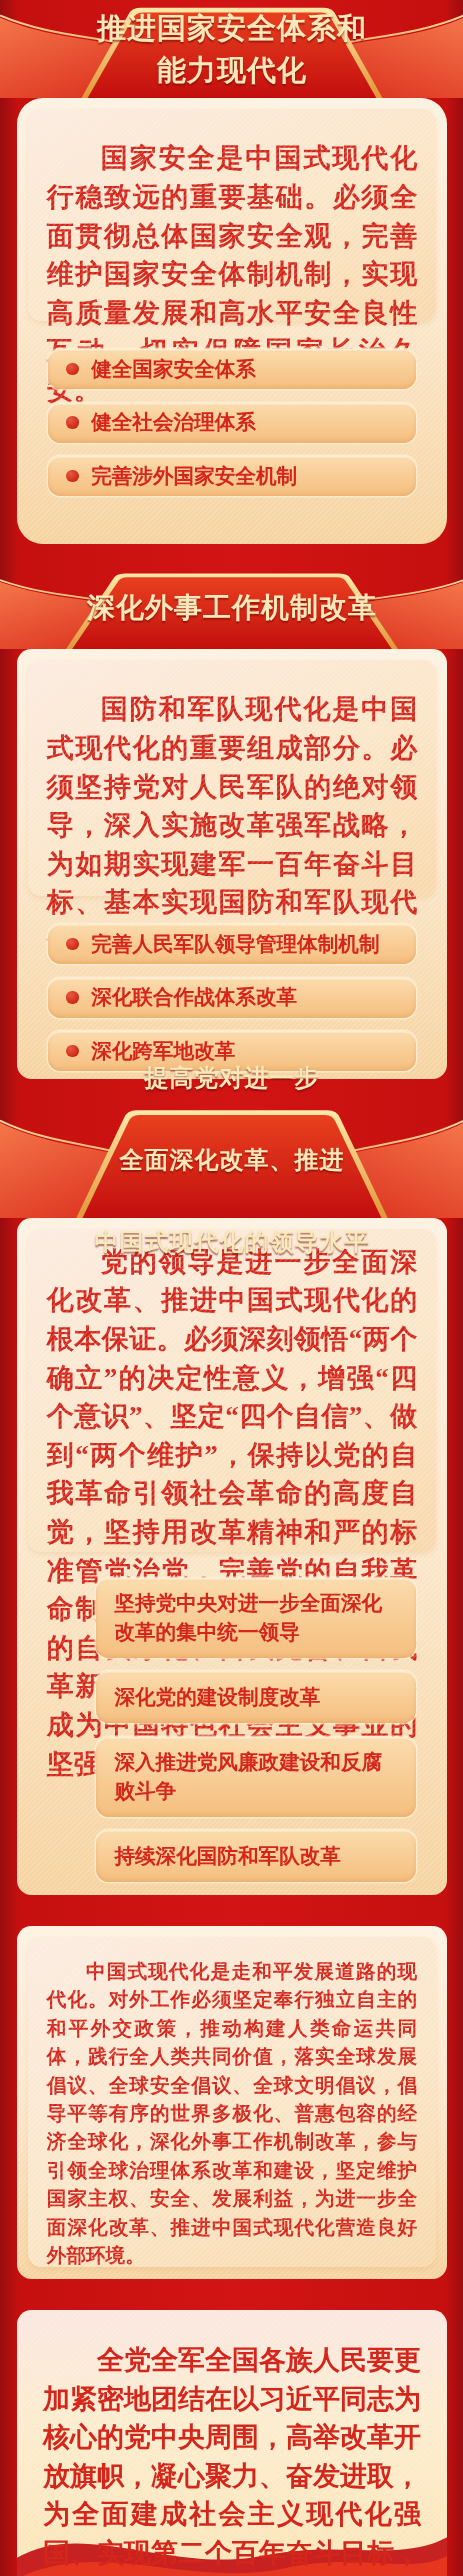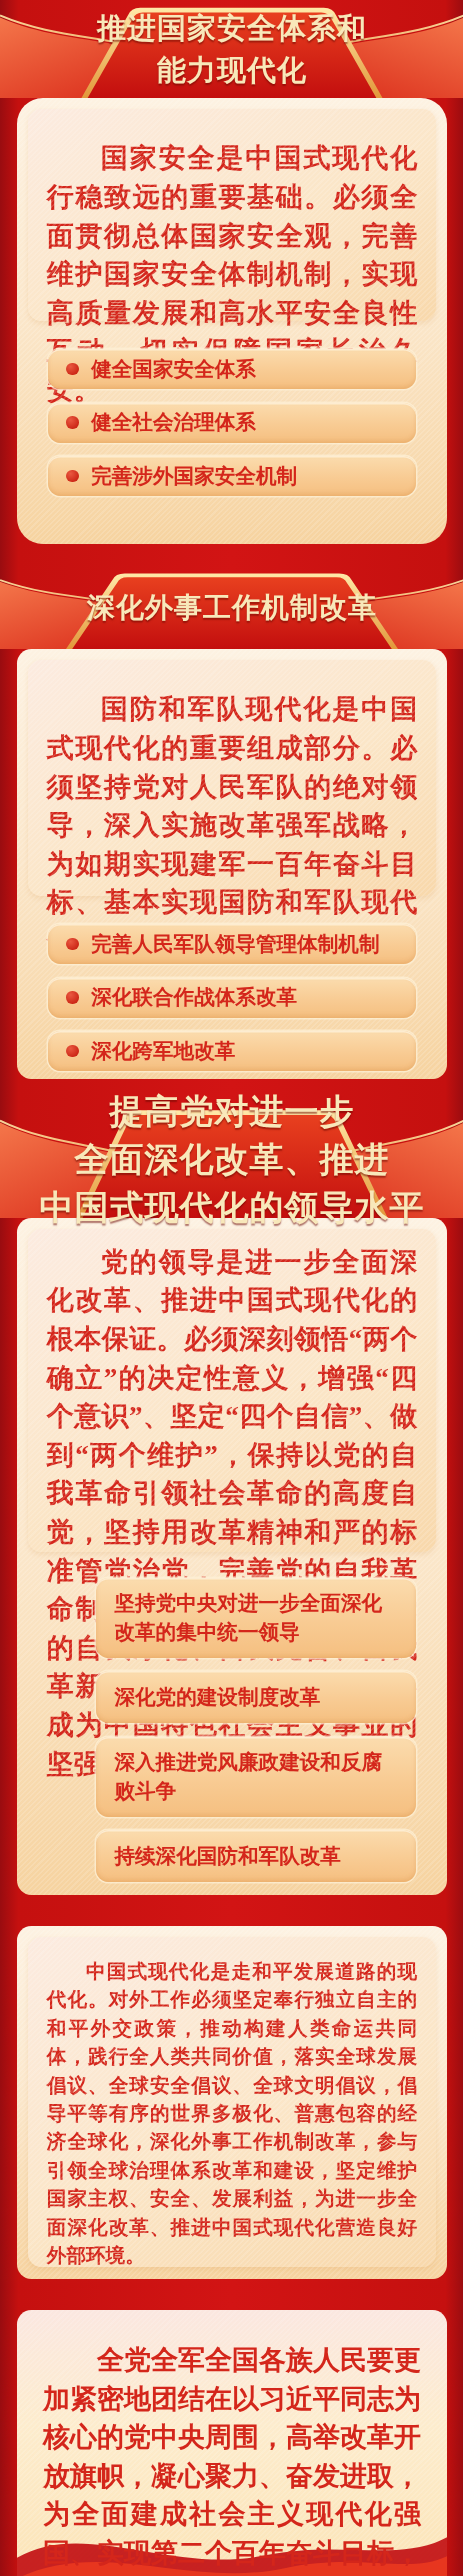--- a/index.html
+++ b/index.html
@@ -18,21 +18,21 @@
   .banner-title{
     position:relative;z-index:2;height:100%;
     display:flex;flex-direction:column;align-items:center;justify-content:center;
     color:#f8e8ba;font-weight:900;font-size:28px;line-height:1.45;
     text-shadow:0 1.5px 1.5px rgba(110,10,0,.55);
     letter-spacing:1px;white-space:nowrap;
   }
   .banner1{height:98px;}
   .banner2{height:82px;}
   .banner3{height:116px;}
-  .banner3 .banner-title{font-size:34px;line-height:1.42;}
+  .banner3 .banner-title{font-size:24px;line-height:1.42;gap:48px;}
   
   .card{
     box-sizing:border-box;margin:0 17px;border-radius:14.4px;position:relative;overflow:hidden;
     background:linear-gradient(180deg,#fdf2e2 0%,#fbe7cb 48%,#f6d3a0 100%);
     padding:11.3px;
   }
   .card::after{ 
     content:"";position:absolute;inset:0;pointer-events:none;border-radius:14.4px;
     background:repeating-linear-gradient(135deg,rgba(255,255,255,.14) 0 1.5px,rgba(255,255,255,0) 1.5px 3.6px);
   }

